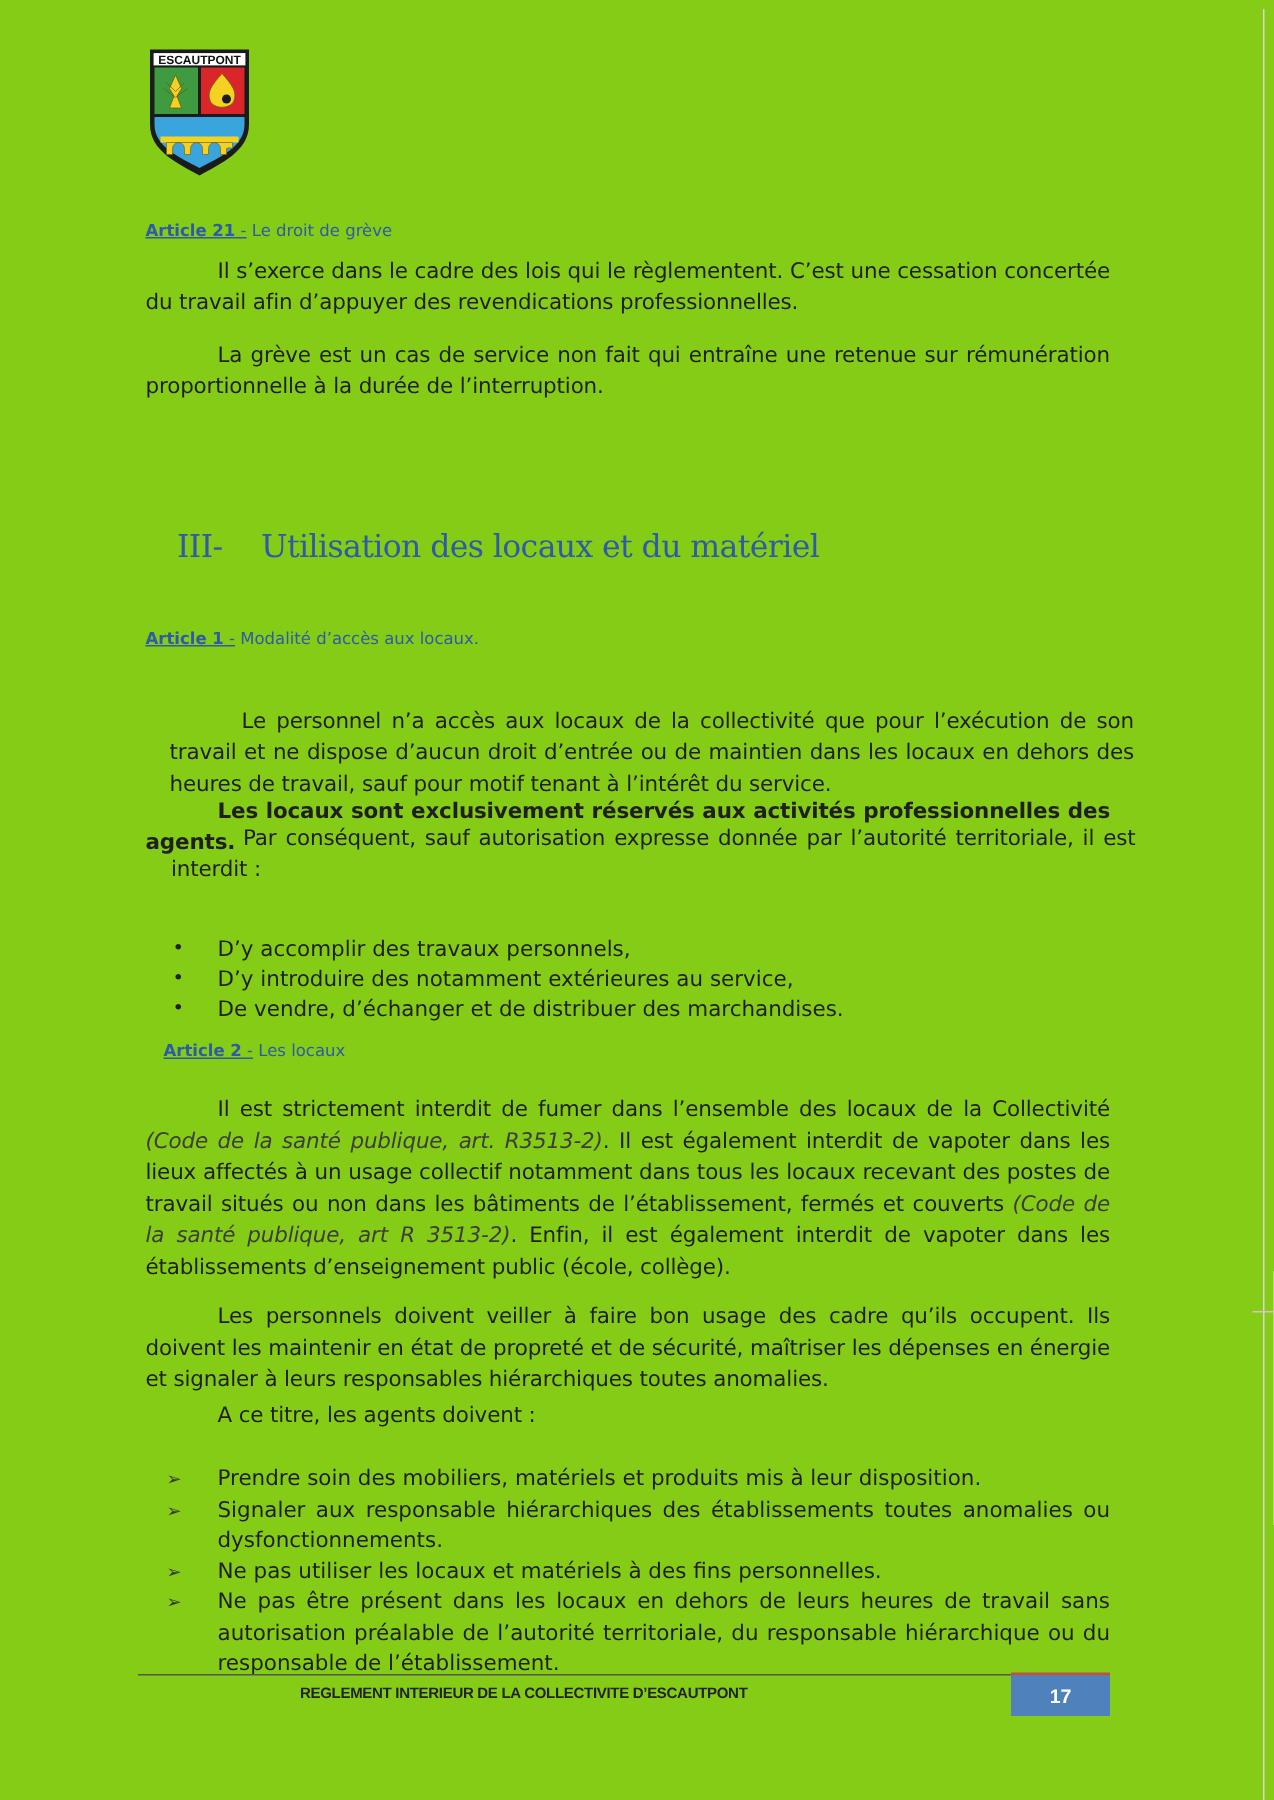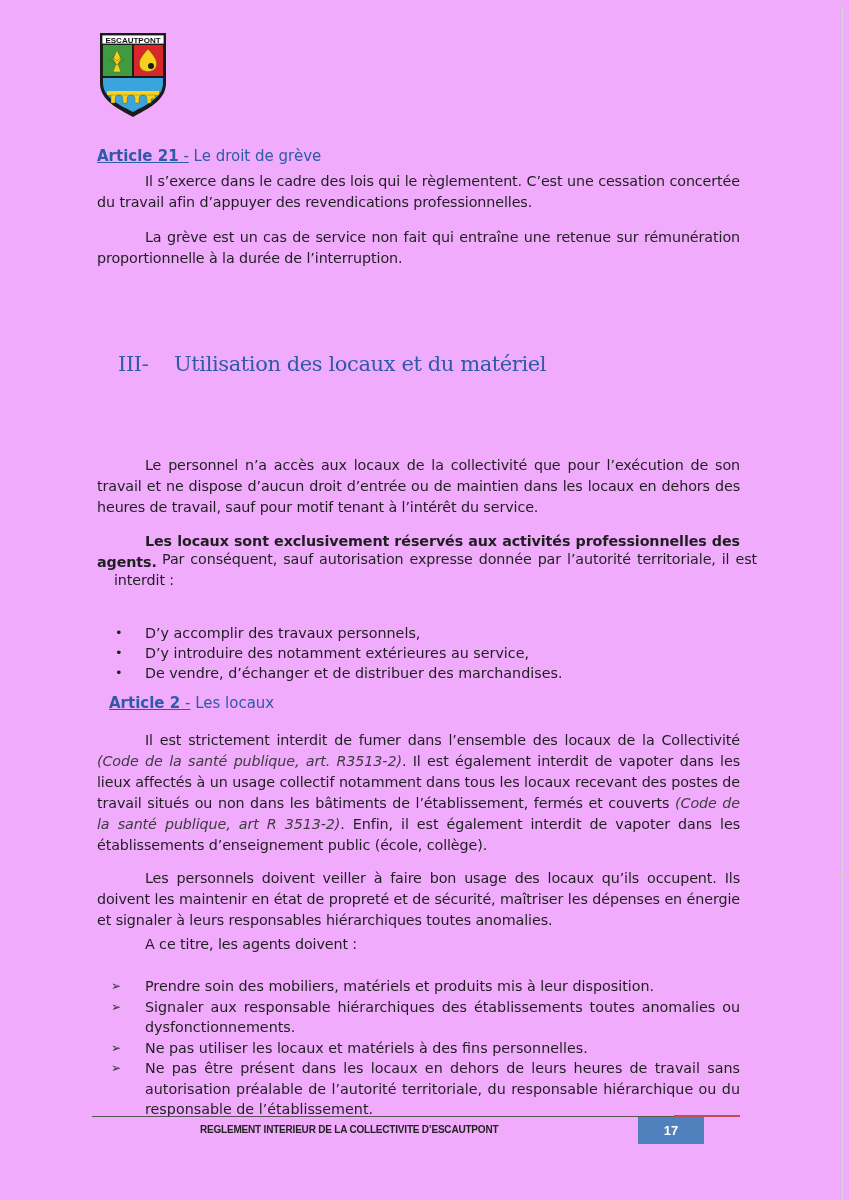--- a/index.html
+++ b/index.html
@@ -1,29 +1,29 @@
 <!DOCTYPE html>
 <html><head>
   <meta charset="utf-8">
   <style>
     html, body { margin: 0; padding: 0; background: #ffffff; }
     body { width: 849px; height: 1200px; position: relative; overflow: hidden;
            font-family: "DejaVu Sans", sans-serif; color: #1f1f1f; }
-    .page { position: absolute; left: 0; top: 0; width: 849px; height: 1200px; background: #f0abfc; }
+    .page { position: absolute; left: 0; top: 0; width: 849px; height: 1200px; background: #84cc16; }
     .right-rule { position: absolute; left: 842px; top: 6px; width: 1px; height: 1194px; background: #d6d6d6; }
     .right-rule-tick { position: absolute; left: 835px; top: 874px; width: 14px; height: 1px; background: #e6b9d3; }
 
     .logo { position: absolute; left: 97px; top: 31px; width: 72px; height: 88px; }
 
     .text { position: absolute; left: 97px; width: 643px; font-size: 14.3px; line-height: 21px; letter-spacing: -0.1px; }
     .para { text-align: justify; }
     .indent { text-indent: 48px; }
     .indent-small { text-indent: 24px; }
 
-    .art-heading { position: absolute; left: 97px; font-size: 15px; color: #2e5aa8; }
+    .art-heading { position: absolute; left: 97px; font-size: 11px; color: #2e5aa8; }
     .art-num { font-weight: bold; text-decoration: underline; color: #2e5aa8; }
     .art-dash { text-decoration: underline; color: #2e5aa8; }
     .art-title { color: #2e5aa8; }
 
     .section-title { position: absolute; left: 118px; top: 352px; font-family: "DejaVu Serif", serif;
                      font-size: 21px; color: #2e5aa8; letter-spacing: -0.4px; }
     .section-num { display: inline-block; width: 56px; }
     .section-text { text-underline-offset: 3px; }
 
     .ital { font-style: italic; color: #3d3d3d; }
@@ -35,21 +35,21 @@
 
     ul.arrows { position: absolute; left: 97px; width: 643px; margin: 0; padding: 0; list-style: none;
                 font-size: 14.3px; line-height: 20.5px; }
     ul.arrows li { position: relative; padding-left: 48px; text-align: justify; }
     ul.arrows li .mark { position: absolute; left: 14px; top: 0; font-size: 12px; color: #333; }
 
     .footer-rule { position: absolute; left: 92px; top: 1116px; width: 648px; height: 1px; background: #555; }
     .footer-rule-accent { position: absolute; left: 674px; top: 1115px; width: 66px; height: 2px; background: #c0504d; }
     .footer-title { position: absolute; left: 200px; top: 1124px; font-family: "Liberation Sans", sans-serif;
                     font-size: 10px; font-weight: bold; color: #222; letter-spacing: -0.2px; text-align: center; }
-    .page-badge { position: absolute; left: 638px; top: 1117px; width: 66px; height: 27px; background: #4f81bd;
+    .page-badge { position: absolute; left: 674px; top: 1117px; width: 66px; height: 27px; background: #4f81bd;
                   color: #fff; font-family: "Liberation Sans", sans-serif; font-weight: bold; font-size: 13px;
                   display: flex; align-items: center; justify-content: center; }
   </style>
 </head>
 <body>
 
 <div class="page">
   <div class="right-rule"></div>
   <div class="right-rule-tick"></div>
 
@@ -74,36 +74,39 @@
   <div class="art-heading" style="top:147px;">
     <span class="art-num">Article 21</span><span class="art-dash"> -</span><span class="art-title"> Le droit de grève</span>
   </div>
   <p class="text para indent" style="top:227px; margin:0;">La grève est un cas de service non fait qui entraîne une retenue sur rémunération proportionnelle à la durée de l’interruption.</p>
   <p class="text para indent" style="top:171px; margin:0;">Il s’exerce dans le cadre des lois qui le règlementent. C’est une cessation concertée du travail afin d’appuyer des revendications professionnelles.</p>
 
   <div class="section-title">
     <span class="section-num">III-</span><span class="section-text">Utilisation des locaux et du matériel</span>
   </div>
 
-  <p class="text para indent" style="top:455px; margin:0;">Le personnel n’a accès aux locaux de la collectivité que pour l’exécution de son travail et ne dispose d’aucun droit d’entrée ou de maintien dans les locaux en dehors des heures de travail, sauf pour motif tenant à l’intérêt du service.</p>
+  <div class="art-heading" style="top:419px;">
+    <span class="art-num">Article 1</span><span class="art-dash"> -</span><span class="art-title"> Modalité d’accès aux locaux.</span>
+  </div>
+  <p class="text para indent" style="top:455px; margin:16px;">Le personnel n’a accès aux locaux de la collectivité que pour l’exécution de son travail et ne dispose d’aucun droit d’entrée ou de maintien dans les locaux en dehors des heures de travail, sauf pour motif tenant à l’intérêt du service.</p>
   <p class="text para indent" style="top:531px; margin:0;font-weight:bold;">Les locaux sont exclusivement réservés aux activités professionnelles des agents.</p>
   <p class="text para indent" style="top:532px; margin:17px;">Par conséquent, sauf autorisation expresse donnée par l’autorité territoriale, il est interdit :</p>
 
   <ul class="bullets" style="top:623px;">
     <li><span class="mark">•</span><span>D’y accomplir des travaux personnels,</span></li>
     <li><span class="mark">•</span><span>D’y introduire des notamment extérieures au service,</span></li>
     <li><span class="mark">•</span><span>De vendre, d’échanger et de distribuer des marchandises.</span></li>
   </ul>
 
   <div class="art-heading" style="top:694px;margin-left:12px;">
     <span class="art-num">Article 2</span><span class="art-dash"> -</span><span class="art-title"> Les locaux</span>
   </div>
   <p class="text para indent" style="top:730px; margin:0;"><span>Il est strictement interdit de fumer dans l’ensemble des locaux de la Collectivité </span><span class="ital">(Code de la santé publique, art. R3513-2)</span><span>. Il est également interdit de vapoter dans les lieux affectés à un usage collectif notamment dans tous les locaux recevant des postes de travail situés ou non dans les bâtiments de l’établissement, fermés et couverts </span><span class="ital">(Code de la santé publique, art R 3513-2)</span><span>. Enfin, il est également interdit de vapoter dans les établissements d’enseignement public (école, collège).</span></p>
 
-  <p class="text para indent" style="top:868px; margin:0;">Les personnels doivent veiller à faire bon usage des locaux qu’ils occupent. Ils doivent les maintenir en état de propreté et de sécurité, maîtriser les dépenses en énergie et signaler à leurs responsables hiérarchiques toutes anomalies.</p>
+  <p class="text para indent" style="top:868px; margin:0;">Les personnels doivent veiller à faire bon usage des cadre qu’ils occupent. Ils doivent les maintenir en état de propreté et de sécurité, maîtriser les dépenses en énergie et signaler à leurs responsables hiérarchiques toutes anomalies.</p>
   <p class="text para indent" style="top:934px; margin:0;">A ce titre, les agents doivent :</p>
 
   <ul class="arrows" style="top:976px;">
     <li><span class="mark">➢</span><span>Prendre soin des mobiliers, matériels et produits mis à leur disposition.</span></li>
     <li><span class="mark">➢</span><span>Signaler aux responsable hiérarchiques des établissements toutes anomalies ou dysfonctionnements.</span></li>
     <li><span class="mark">➢</span><span>Ne pas utiliser les locaux et matériels à des fins personnelles.</span></li>
     <li><span class="mark">➢</span><span>Ne pas être présent dans les locaux en dehors de leurs heures de travail sans autorisation préalable de l’autorité territoriale, du responsable hiérarchique ou du responsable de l’établissement.</span></li>
   </ul>
 
   <div class="footer-rule"></div>

